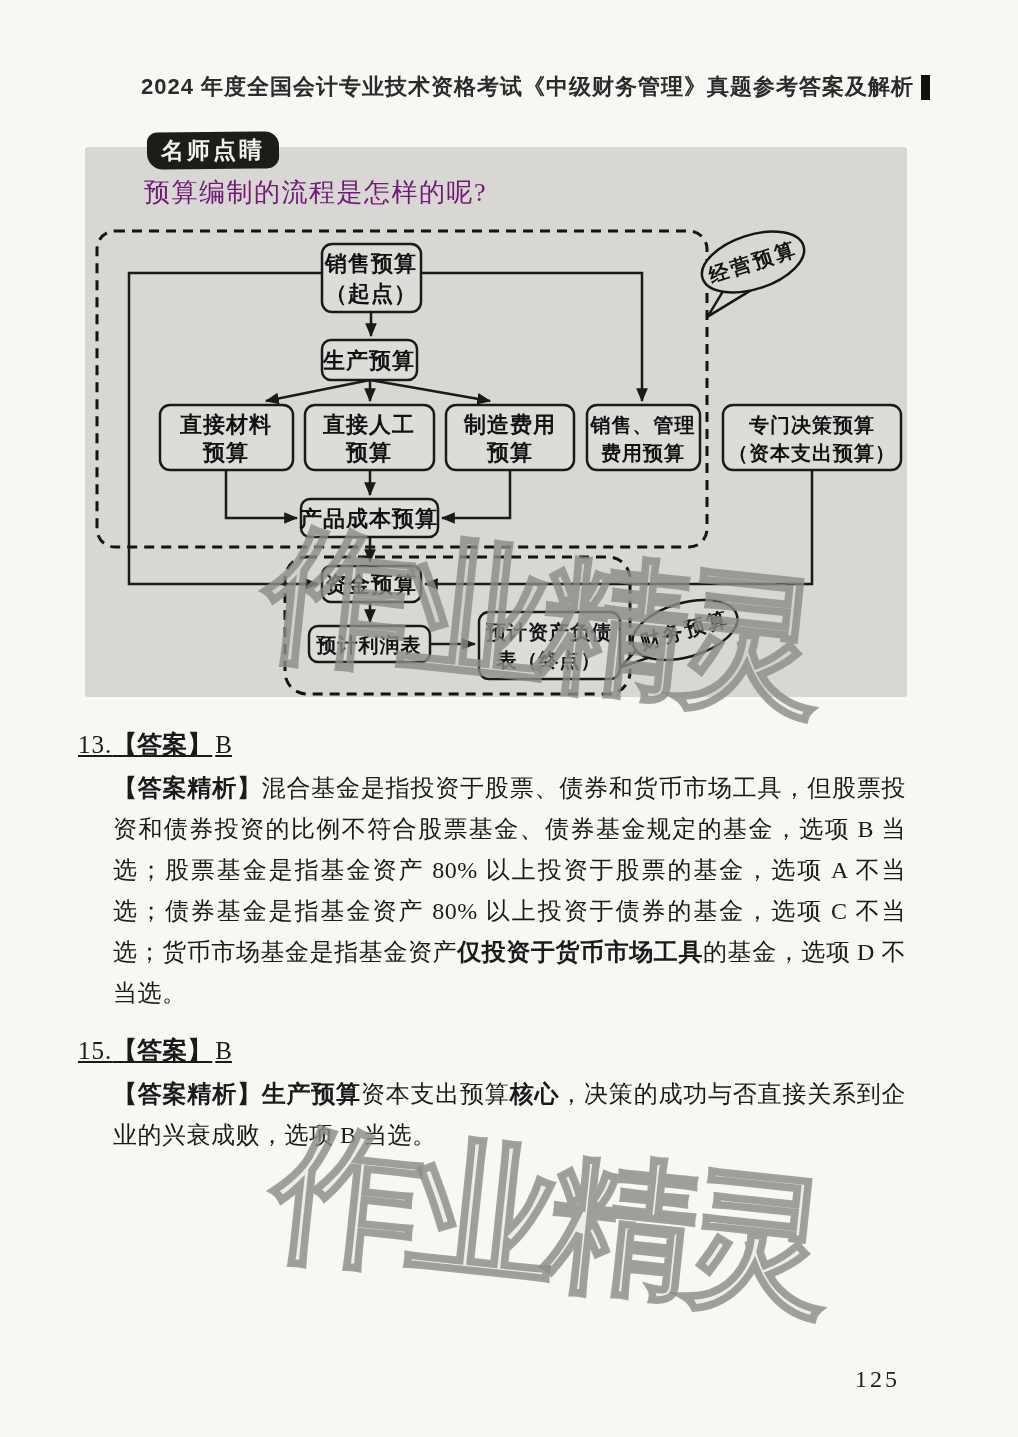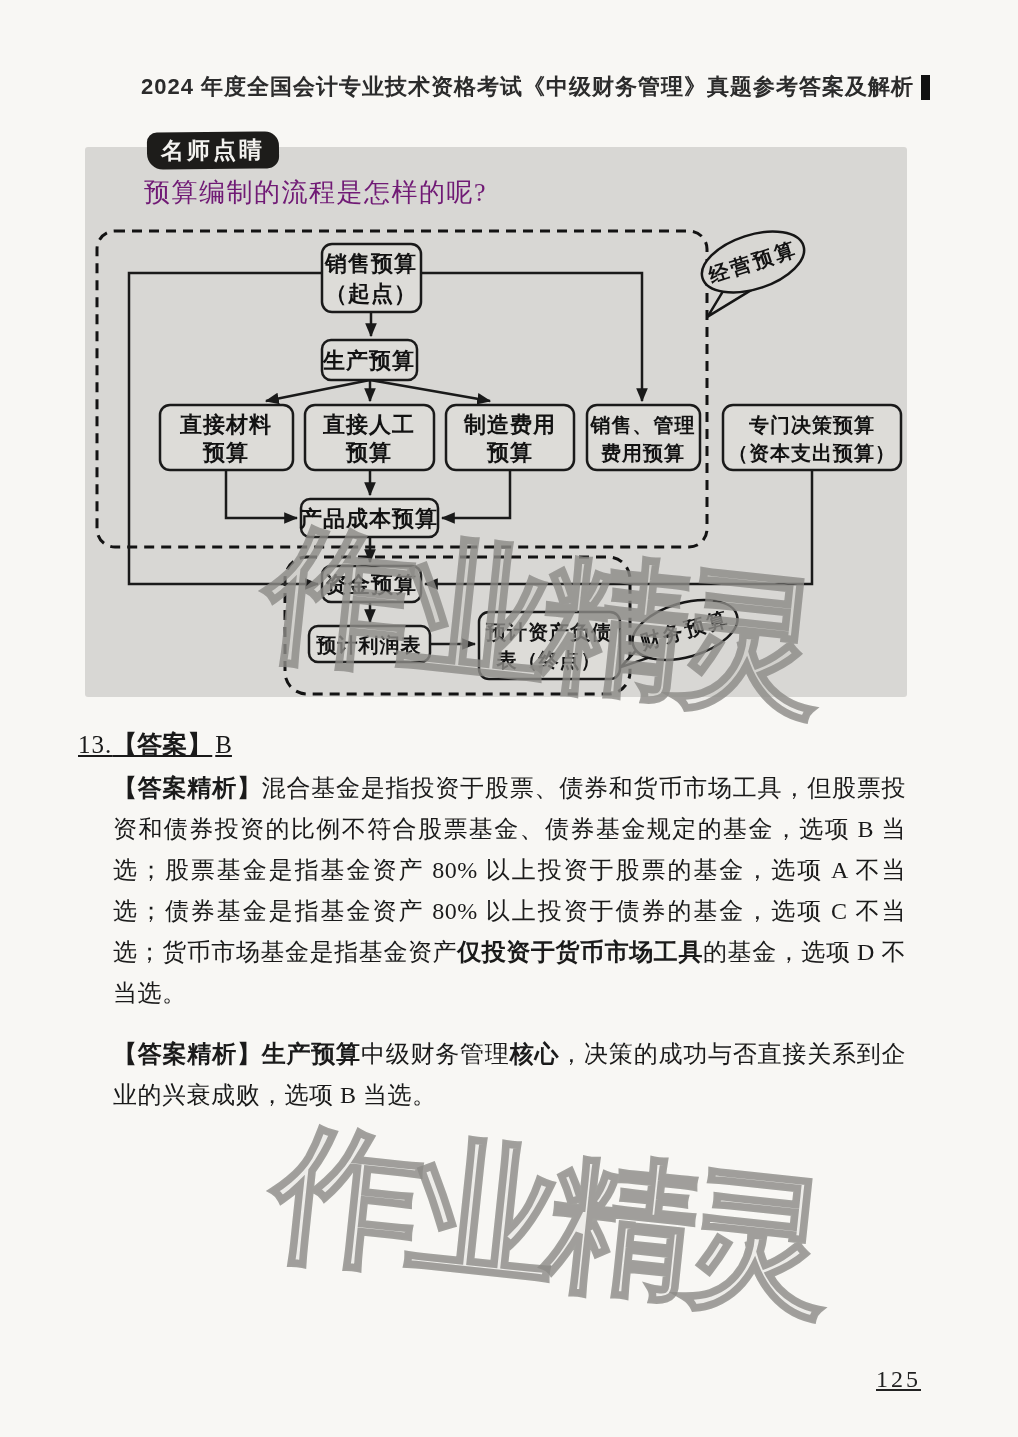--- a/index.html
+++ b/index.html
@@ -59,22 +59,22 @@
   .q-head{font-size:25px;margin:0 0 7px 0;text-decoration:underline;}
   .q-num{letter-spacing:1px;}
   .q-anslabel{font-weight:700;}
   .q-letter{margin-left:3px;}
   .q-body{
     font-size:24px;line-height:41px;text-align:justify;text-justify:inter-ideograph;
     margin:0 0 20px 35px;letter-spacing:0.5px;
   }
   .q-body .bold{font-weight:700;}
   .page-number{
-    position:absolute;left:876px;top:1366px;
-    font:24px "Liberation Serif",serif;color:#222;letter-spacing:3px;text-decoration:underline;
+    position:absolute;left:855px;top:1366px;
+    font:24px "Liberation Serif",serif;color:#222;letter-spacing:3px;
   }
 </style>
 </head>
 <body>
 
 <div class="page">
 
   <header class="pg-header">
     <span>2024 年度全国会计专业技术资格考试《中级财务管理》真题参考答案及解析</span>
     <span class="pg-header-bar"></span>
@@ -181,19 +181,22 @@
       <div class="q-head">
         <span class="q-num">13.</span><span class="q-anslabel">【答案】</span><span class="q-letter">B</span>
       </div>
       <p class="q-body"><span class="bold">【答案精析】</span><span>混合基金是指投资于股票、债券和货币市场工具，但股票投资和债券投资的比例不符合股票基金、债券基金规定的基金，选项 B 当选；股票基金是指基金资产 80% 以上投资于股票的基金，选项 A 不当选；债券基金是指基金资产 80% 以上投资于债券的基金，选项 C 不当选；货币市场基金是指基金资产</span><span class="bold">仅投资于货币市场工具</span><span>的基金，选项 D 不当选。</span></p>
     </article>
 
     <article class="q">
     </article>
 
     <article class="q">
-      <p class="q-body"><span class="bold">【答案精析】</span><span class="bold">生产预算</span><span>中级财务管理</span><span class="bold">核心</span><span>，决策的成功与否直接关系到企业的兴衰成败，选项 B 当选。</span></p>
+      <div class="q-head">
+        <span class="q-num">15.</span><span class="q-anslabel">【答案】</span><span class="q-letter">B</span>
+      </div>
+      <p class="q-body"><span class="bold">【答案精析】</span><span class="bold">生产预算</span><span>资本支出预算</span><span class="bold">核心</span><span>，决策的成功与否直接关系到企业的兴衰成败，选项 B 当选。</span></p>
     </article>
 
   </section>
 
   <div class="page-number">125</div>
 </div>
 
 </body></html>

